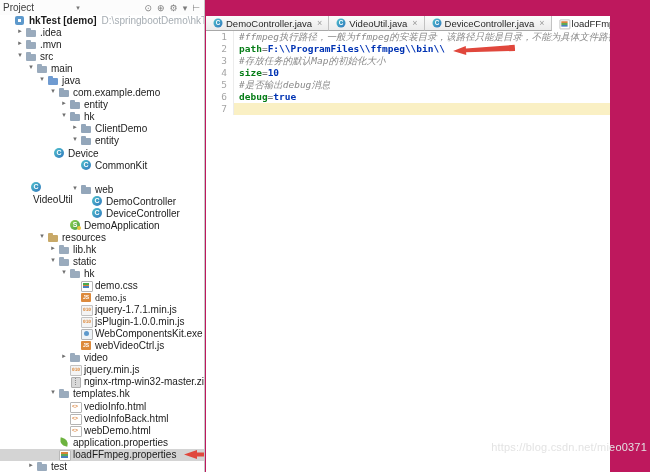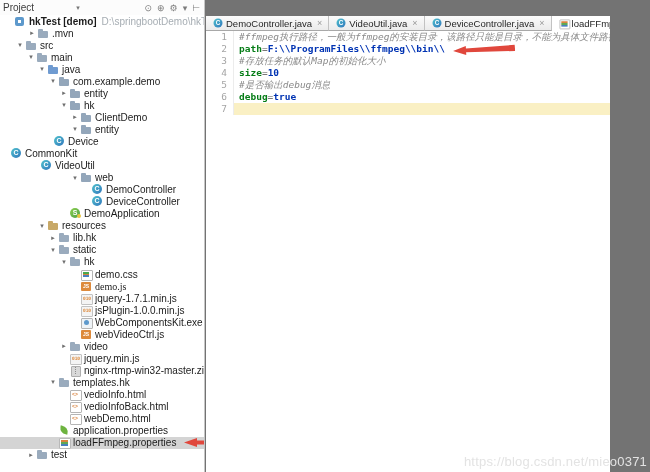--- a/index.html
+++ b/index.html
@@ -1,34 +1,34 @@
 <!DOCTYPE html>
 <html style="--curline: #faf0c4; --pkey: #067d17; --pval: #0033b3; --cmt: #8a8a8a;"><head>
 <meta charset="utf-8">
 <style>
   html,body{margin:0;padding:0;width:650px;height:472px;overflow:hidden;background:#fff;
     font-family:"Liberation Sans",sans-serif;-webkit-font-smoothing:antialiased;}
   *{box-sizing:border-box;}
 
   
-  #app{position:relative;width:650px;height:472px;background:#737373;}
+  #app{position:relative;width:650px;height:472px;background:#be185d;}
   #project-panel{position:absolute;left:0;top:0;width:205px;height:472px;background:#fff;
     border-right:1px solid #c6c6c6;overflow:hidden;}
   #editor-area{position:absolute;left:206px;top:16px;width:404px;height:472px;background:#fff;overflow:hidden;}
 
   
   .panel-header{height:15px;display:flex;align-items:center;padding:0 4px 0 3px;
     font-size:10px;color:#3c3c3c;background:#fcfcfc;}
   .panel-header .ph-caret{font-size:7px;color:#777;margin-left:42px;}
   .ph-icons{margin-left:auto;display:flex;align-items:center;gap:5px;}
   .ph-icon{font-size:9px;color:#7d7d7d;line-height:10px;cursor:default;}
 
   
   #tree{font-size:10px;color:#1b1b1b;}
-  .row{display:flex;align-items:center;height:12.05px;white-space:nowrap;position:relative;}
+  .row{display:flex;height:12.05px;white-space:nowrap;position:relative;}
   .row.selected{background:#d4d4d4;}
   .chev{display:inline-block;width:10px;flex:0 0 10px;text-align:center;font-size:7px;color:#6f6f6f;}
   .lbl{margin-left:3px;}
   .lbl.b{font-weight:bold;}
   .hint{margin-left:5px;color:#a6adb3;}
 
   
   .ic{position:relative;display:inline-block;width:12px;height:11px;flex:0 0 12px;}
   
   .ic-folder:before,.ic-package:before,.ic-folder-src:before,.ic-folder-res:before{
@@ -95,21 +95,21 @@
   .cline{height:12px;white-space:nowrap;padding-left:5px;display:flex;align-items:center;overflow:hidden;}
   .cline.current{background:var(--curline,#faf0c4);}
   .cmt{color:var(--cmt,#8a8a8a);font-style:italic;}
   .pkey{color:var(--pkey,#067d17);font-weight:bold;}
   .peq{color:#4f4f4f;}
   .pval{color:var(--pval,#0033b3);font-weight:bold;}
   .arrow-svg{margin-left:8px;flex:0 0 auto;transform:rotate(-3deg);}
   .tree-arrow{margin-left:8px;flex:0 0 auto;}
 
   
-  #watermark{position:absolute;right:3px;bottom:3px;font-size:13px;color:#e3e3e3;letter-spacing:.2px;}
+  #watermark{position:absolute;right:3px;bottom:19px;font-size:11px;color:#e3e3e3;letter-spacing:.2px;}
 </style>
 </head>
 <body>
 
 <div id="app">
 
   <div id="project-panel">
     <div class="panel-header">
       <span>Project</span>
       <span class="ph-caret">▾</span>
@@ -121,21 +121,26 @@
           <span class="ph-icon">⊢</span>
         </span>
     </div>
     <div id="tree">
         <div class="row" style="padding-left: 4px;">
           <span class="chev"></span>
           <span class="ic ic-project"></span>
           <span class="lbl b">hkTest [demo]</span>
           <span class="hint">D:\springbootDemo\hkTest</span>
         </div>
-        <div class="row" style="padding-left: 27px;">
+        <div class="row" style="padding-left: 15px;">
+          <span class="chev">▸</span>
+          <span class="ic ic-folder"></span>
+          <span class="lbl">.idea</span>
+        </div>
+        <div class="row" style="padding-left: 15px;">
           <span class="chev">▸</span>
           <span class="ic ic-folder"></span>
           <span class="lbl">.mvn</span>
         </div>
         <div class="row" style="padding-left: 15px;">
           <span class="chev">▾</span>
           <span class="ic ic-folder"></span>
           <span class="lbl">src</span>
         </div>
         <div class="row" style="padding-left: 26px;">
@@ -171,26 +176,26 @@
         <div class="row" style="padding-left: 70px;">
           <span class="chev">▾</span>
           <span class="ic ic-package"></span>
           <span class="lbl">entity</span>
         </div>
         <div class="row" style="padding-left: 43px;">
           <span class="chev"></span>
           <span class="ic ic-class"></span>
           <span class="lbl">Device</span>
         </div>
-        <div class="row" style="">
+        <div class="row" style="padding-left: 70px;">
           <span class="chev"></span>
           <span class="ic ic-class"></span>
           <span class="lbl">CommonKit</span>
         </div>
-        <div class="row" style="padding-left: 30px;">
+        <div class="row" style="padding-left: 30px; flex-direction: column;">
           <span class="chev"></span>
           <span class="ic ic-class"></span>
           <span class="lbl">VideoUtil</span>
         </div>
         <div class="row" style="padding-left: 70px;">
           <span class="chev">▾</span>
           <span class="ic ic-package"></span>
           <span class="lbl">web</span>
         </div>
         <div class="row" style="padding-left: 81px;">

